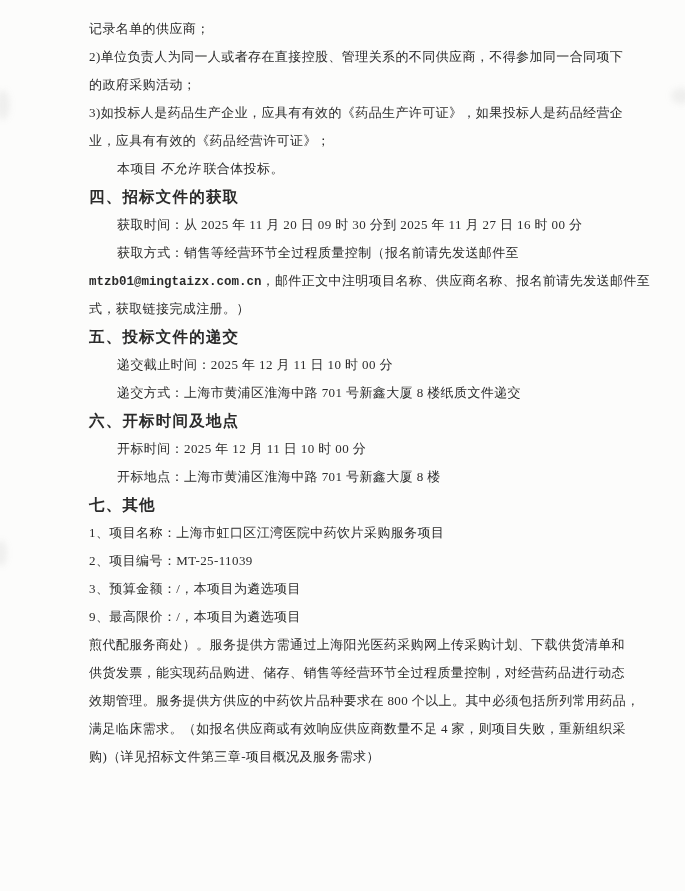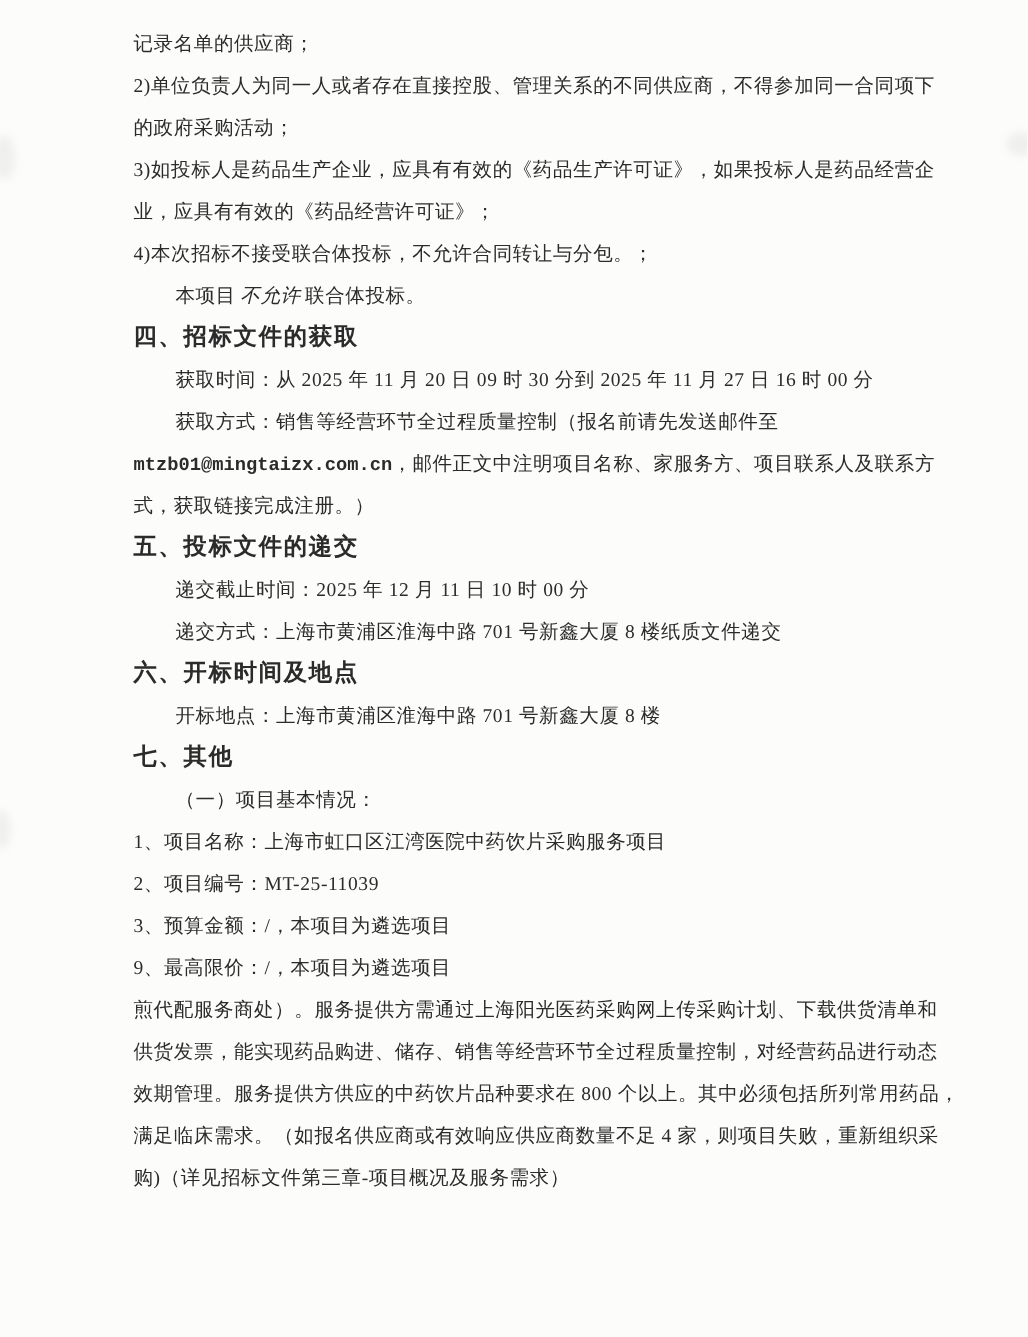--- a/index.html
+++ b/index.html
@@ -61,41 +61,40 @@
 
   <div class="smudge" id="smudge-left-1"></div>
   <div class="smudge" id="smudge-right-1"></div>
   <div class="smudge" id="smudge-left-2"></div>
 
   <div class="line">记录名单的供应商；</div>
   <div class="line">2)单位负责人为同一人或者存在直接控股、管理关系的不同供应商，不得参加同一合同项下</div>
   <div class="line">的政府采购活动；</div>
   <div class="line">3)如投标人是药品生产企业，应具有有效的《药品生产许可证》，如果投标人是药品经营企</div>
   <div class="line">业，应具有有效的《药品经营许可证》；</div>
-  <div class="line">4)本次招标不接受联合体投标，不允许合同转让与分包。；</div>
 
   <div class="line indent"><span>本项目</span><span class="em">不允许</span><span>联合体投标。</span></div>
 
   <div class="line heading">四、招标文件的获取</div>
   <div class="line indent">获取时间：从 2025 年 11 月 20 日 09 时 30 分到 2025 年 11 月 27 日 16 时 00 分</div>
   <div class="line indent">获取方式：销售等经营环节全过程质量控制（报名前请先发送邮件至</div>
 
-  <div class="line"><span class="mono">mtzb01@mingtaizx.com.cn</span><span>，邮件正文中注明项目名称、家服务方、项目联系人及联系方</span></div>
+  <div class="line"><span class="mono">mtzb01@mingtaizx.com.cn</span><span>，邮件正文中注明项目名称、供应商名称、报名前请先发送邮件至</span></div>
 
   <div class="line">式，获取链接完成注册。）</div>
 
   <div class="line heading">五、投标文件的递交</div>
   <div class="line indent">递交截止时间：2025 年 12 月 11 日 10 时 00 分</div>
   <div class="line indent">递交方式：上海市黄浦区淮海中路 701 号新鑫大厦 8 楼纸质文件递交</div>
 
   <div class="line heading">六、开标时间及地点</div>
+  <div class="line indent">开标时间：2025 年 12 月 11 日 10 时 00 分</div>
   <div class="line indent">开标地点：上海市黄浦区淮海中路 701 号新鑫大厦 8 楼</div>
 
   <div class="line heading">七、其他</div>
-  <div class="line indent">（一）项目基本情况：</div>
 
   <div class="line">1、项目名称：上海市虹口区江湾医院中药饮片采购服务项目</div>
   <div class="line">2、项目编号：MT-25-11039</div>
   <div class="line">3、预算金额：/，本项目为遴选项目</div>
   <div class="line">9、最高限价：/，本项目为遴选项目</div>
   <div class="line">煎代配服务商处）。服务提供方需通过上海阳光医药采购网上传采购计划、下载供货清单和</div>
   <div class="line">供货发票，能实现药品购进、储存、销售等经营环节全过程质量控制，对经营药品进行动态</div>
   <div class="line">效期管理。服务提供方供应的中药饮片品种要求在 800 个以上。其中必须包括所列常用药品，</div>
   <div class="line">满足临床需求。（如报名供应商或有效响应供应商数量不足 4 家，则项目失败，重新组织采</div>
   <div class="line">购)（详见招标文件第三章-项目概况及服务需求）</div>

